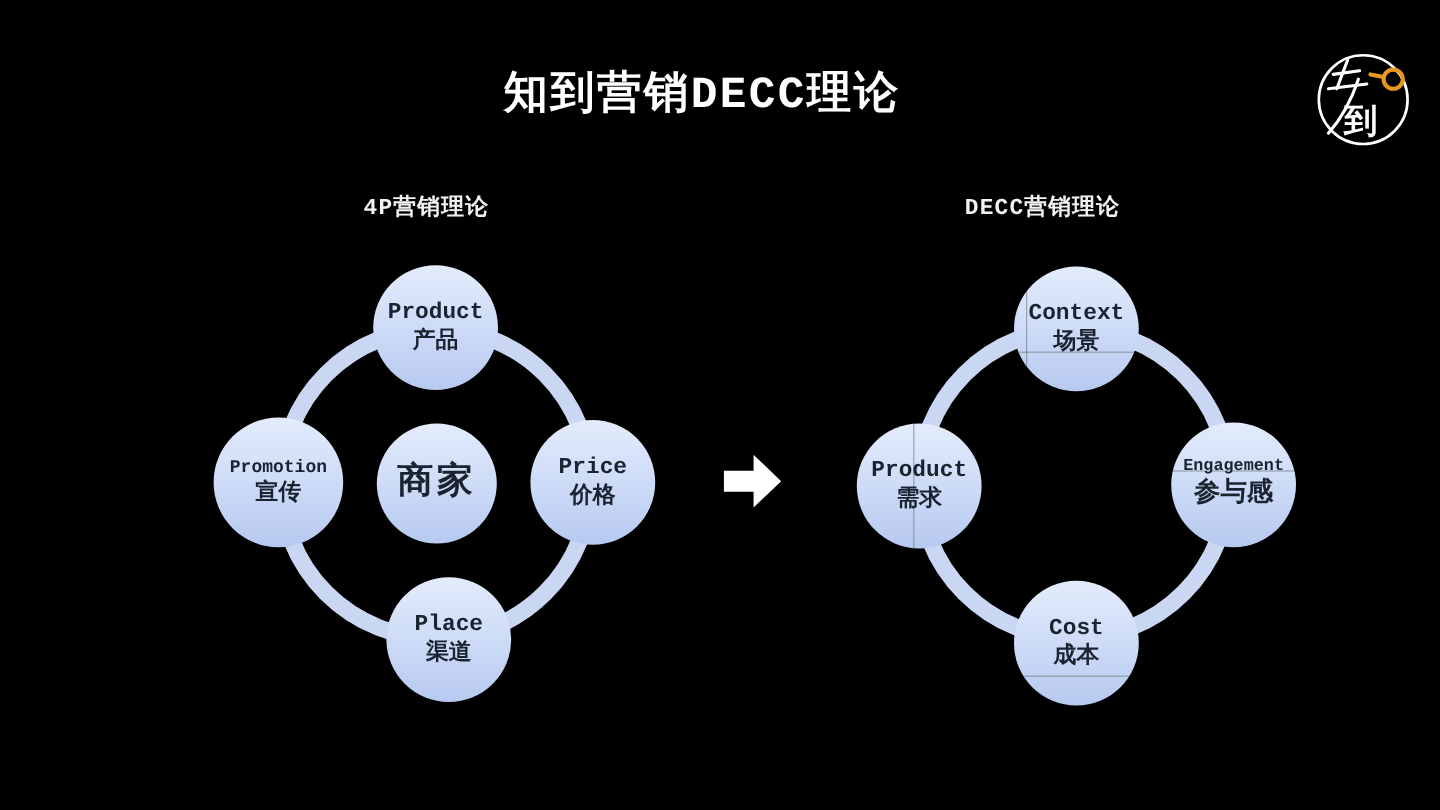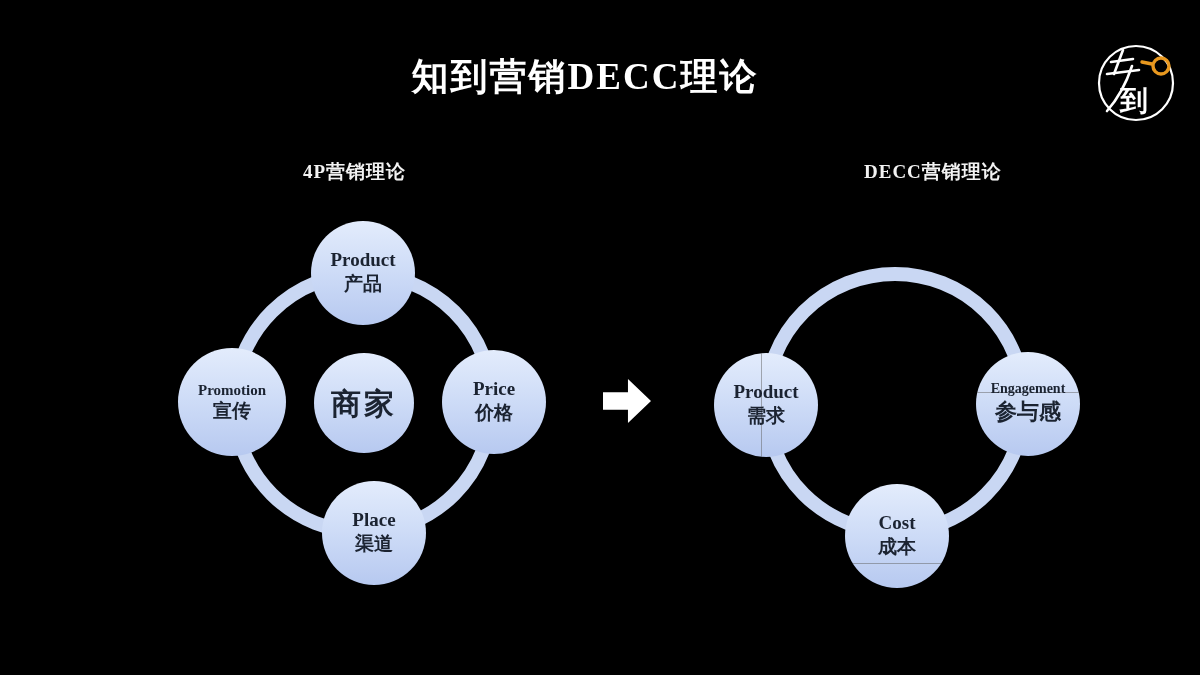--- a/index.html
+++ b/index.html
@@ -1,29 +1,29 @@
 <!DOCTYPE html>
 <html><head>
 <meta charset="utf-8">
 <style>
   html,body{margin:0;padding:0;background:#000;}
   .stage{
     position:relative;width:1200px;height:675px;background:#000;
-    overflow:hidden;font-family:Liberation Serif, serif;
+    overflow:hidden;font-family:Liberation Mono, monospace;
   }
   .slide-title{
     position:absolute;left:0;right:30px;top:52px;text-align:center;
     color:#ffffff;font-size:37px;font-weight:700;letter-spacing:2px;
   }
   .diagram-heading{
     position:absolute;top:159px;color:#f2f2f2;font-size:19px;
     font-weight:700;letter-spacing:1px;
   }
   .heading-left{left:303px;}
-  .heading-right{left:864px;}
+  .heading-right{left:804px;}
   .ring{
     position:absolute;width:272px;height:272px;border-radius:50%;
     border:14px solid #c9d7f3;box-sizing:border-box;z-index:1;
   }
   .ring-left{left:227px;top:267px;}
   .ring-right{left:759px;top:267px;}
   .node{
     position:absolute;border-radius:50%;z-index:2;overflow:hidden;
     display:flex;flex-direction:column;align-items:center;justify-content:center;
     text-align:right;color:#1b2331;
@@ -102,20 +102,26 @@
   </div>
   <div class="node ctr node-merchant">
     <span class="zh">商家</span>
   </div>
 
   <div class="arrow"></div>
 
   <div class="diagram-heading heading-right">DECC营销理论</div>
   <div class="ring ring-right"></div>
 
+  <div class="node sat node-context">
+    <div class="gl-v" style="left:10%;"></div>
+    <div class="gl-h" style="top:68%;"></div>
+    <span class="en">Context</span>
+    <span class="zh">场景</span>
+  </div>
   <div class="node sat node-demand">
     <div class="gl-v" style="left:45%;"></div>
     <span class="en">Product</span>
     <span class="zh">需求</span>
   </div>
   <div class="node sat node-engagement">
     <div class="gl-h" style="top:38%;"></div>
     <span class="en">Engagement</span>
     <span class="zh">参与感</span>
   </div>

